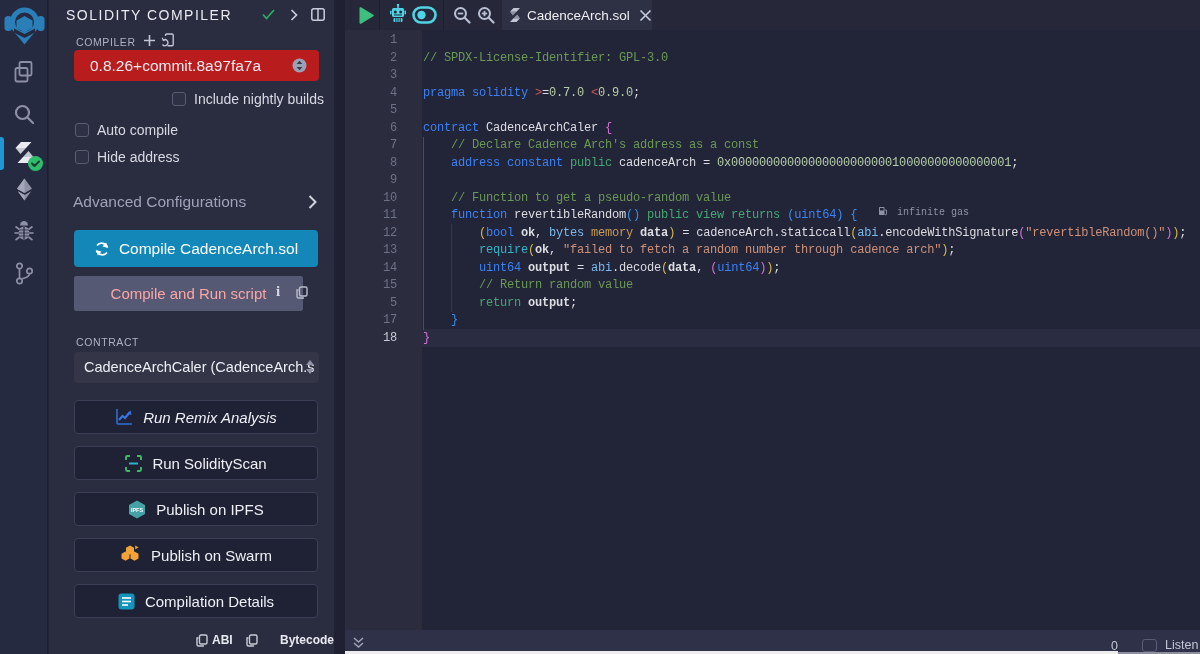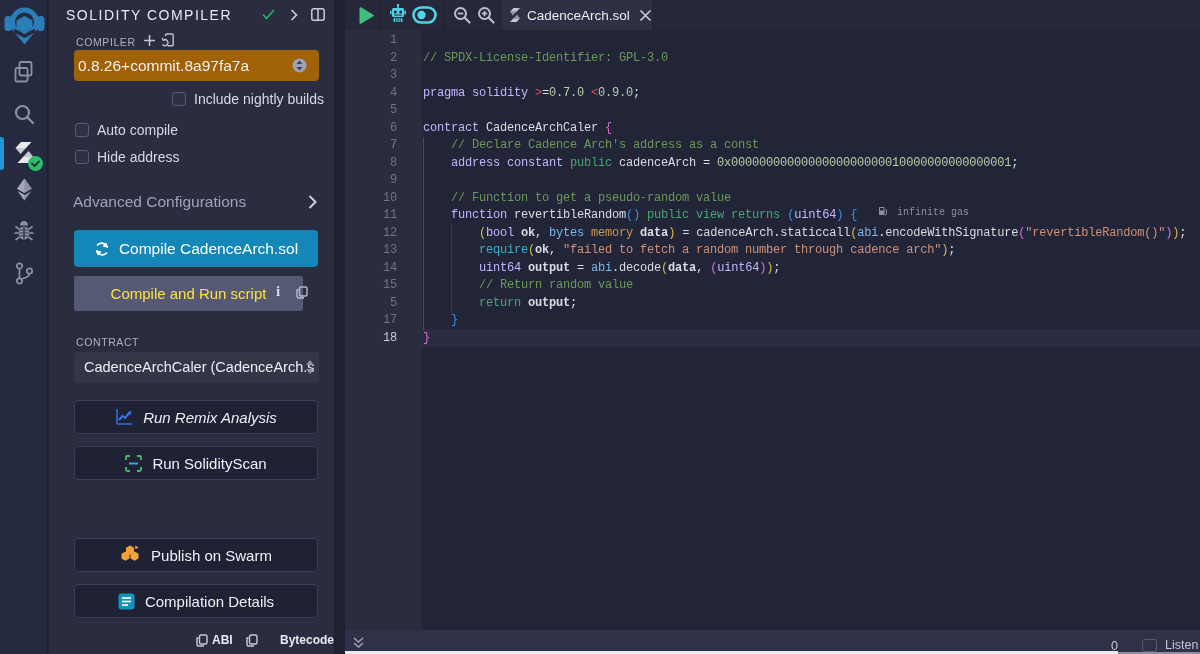--- a/index.html
+++ b/index.html
@@ -8,39 +8,39 @@
   .abs { position:absolute; }
 
   
   #actbar { left:0; top:0; width:48px; height:654px; background:#262a40; border-right:1px solid #1c1f31; }
   #actpill { position:absolute; left:0; top:137px; width:4px; height:33px; background:#2196d3; border-radius:0 3px 3px 0; }
 
   
   #panel { left:49px; top:0; width:292px; height:654px; background:#2a2c3f; }
   #ptitle { position:absolute; left:17px; top:7px; color:#e9eaf2; font-size:14px; font-weight:500; letter-spacing:1.5px; }
   .plabel { position:absolute; color:#aeb0c4; font-size:10.5px; font-weight:500; letter-spacing:0.6px; }
-  .pselect { position:absolute; left:25px; width:245px; height:31px; background:#a16207; border-radius:4px; color:#eceef4; font-size:15.5px; line-height:31px; padding-left:4px; white-space:nowrap; overflow:hidden; }
+  .pselect { position:absolute; left:25px; width:245px; height:31px; background:#b91c1c; border-radius:4px; color:#eceef4; font-size:15.5px; line-height:31px; padding-left:16px; white-space:nowrap; overflow:hidden; }
   .chk { position:absolute; width:14px; height:14px; border:1px solid #585b72; border-radius:3px; background:#2e3044; }
   .chklabel { position:absolute; color:#d7d9e4; font-size:14px; }
   #advcfg { position:absolute; left:24px; top:193px; color:#9fa2b8; font-size:15.5px; }
   #btn-compile { position:absolute; left:25px; top:230px; width:244px; height:37px; background:#1287b8; border-radius:4px; color:#fff; font-size:15.5px; display:flex; align-items:center; justify-content:center; gap:9px; }
-  #btn-run { position:absolute; left:25px; top:276px; width:229px; height:35px; background:#565973; border-radius:2px; color:#fde047; font-size:15px; font-weight:500; display:flex; align-items:center; justify-content:center; }
+  #btn-run { position:absolute; left:25px; top:276px; width:229px; height:35px; background:#565973; border-radius:2px; color:#fca5a5; font-size:15px; font-weight:500; display:flex; align-items:center; justify-content:center; }
   .obtn { position:absolute; left:25px; width:244px; height:34px; background:#1f2134; border:1px solid #3b3e55; border-radius:4px; color:#eef0f6; font-size:15px; display:flex; align-items:center; justify-content:center; gap:10px; }
   .footrow { position:absolute; top:633px; color:#e8eaf2; font-size:12px; font-weight:700; }
 
   
   #editor { left:345px; top:0; width:855px; height:654px; background:#222438; }
   #tabbar { position:absolute; left:0; top:0; width:855px; height:30px; background:#262839; }
   #tab { position:absolute; left:157px; top:0; height:30px; width:150px; background:#2e3043; display:flex; align-items:center; }
   #gutter { position:absolute; left:0px; top:30px; width:77px; height:600px; background:#2b2d3f; }
   .lnum { position:absolute; right:25px; color:#6e7286; font-size:12px; font-family:"Liberation Mono", monospace; letter-spacing:-0.2px; }
   #code { position:absolute; left:0; top:30px; width:855px; height:600px; }
   .cl { position:absolute; left:78px; white-space:pre; font-size:12px; font-family:"Liberation Mono", monospace; letter-spacing:-0.2px; color:#dcdde2; }
   .c-com { color:#6a9955; }
-  .c-kw  { color:#c4b5fd; }
+  .c-kw  { color:#3b82f6; }
   .c-grn { color:#44a871; }
   .c-cyn { color:#36b3c9; }
   .c-lbl { color:#79b8eb; }
   .c-mem { color:#c89a53; }
   .c-num { color:#b5cea8; }
   .c-str { color:#ce9178; }
   .c-red { color:#cc5656; }
   .c-bold { font-weight:bold;text-align:center; }
   .b1 { color:#d670d6; }
   .b2 { color:#3b8eea; }
@@ -176,20 +176,27 @@
       <svg width="17" height="17" viewBox="0 0 17 17">
         <g fill="none" stroke="#3fba66" stroke-width="1.9">
           <path d="M1 5 V2.2 A1.2 1.2 0 0 1 2.2 1 H5"></path>
           <path d="M12 1 h2.8 A1.2 1.2 0 0 1 16 2.2 V5"></path>
           <path d="M16 12 v2.8 a1.2 1.2 0 0 1 -1.2 1.2 H12"></path>
           <path d="M5 16 H2.2 A1.2 1.2 0 0 1 1 14.8 V12"></path>
         </g>
         <line x1="4" y1="8.5" x2="13" y2="8.5" stroke="#2bb5c8" stroke-width="2"></line>
       </svg>
       <span>Run SolidityScan</span>
+    </div>
+    <div class="obtn" style="top:492px;">
+      <svg width="18" height="19" viewBox="0 0 18 19">
+        <path d="M9 0.5 L17 5 V14 L9 18.5 L1 14 V5 Z" fill="#44a1a5"></path>
+        <text x="9" y="12" font-family="Liberation Sans" font-size="5.5" font-weight="bold" fill="#fff" text-anchor="middle">IPFS</text>
+      </svg>
+      <span>Publish on IPFS</span>
     </div>
     <div class="obtn" style="top:538px;">
       <svg width="21" height="20" viewBox="0 0 21 20">
         <path d="M5.5 6.5 L9.5 8.8 V13.4 L5.5 15.7 L1.5 13.4 V8.8 Z" fill="#f2a236"></path>
         <path d="M14.5 6.5 L18.5 8.8 V13.4 L14.5 15.7 L10.5 13.4 V8.8 Z" fill="#f2a236"></path>
         <path d="M10 0.5 L14 2.8 V7.4 L10 9.7 L6 7.4 V2.8 Z" fill="#f2a236"></path>
         <path d="M15.2 0.5 L18.6 2.4 L15.2 4.3 Z" fill="#f2a236"></path>
       </svg>
       <span>Publish on Swarm</span>
     </div>

